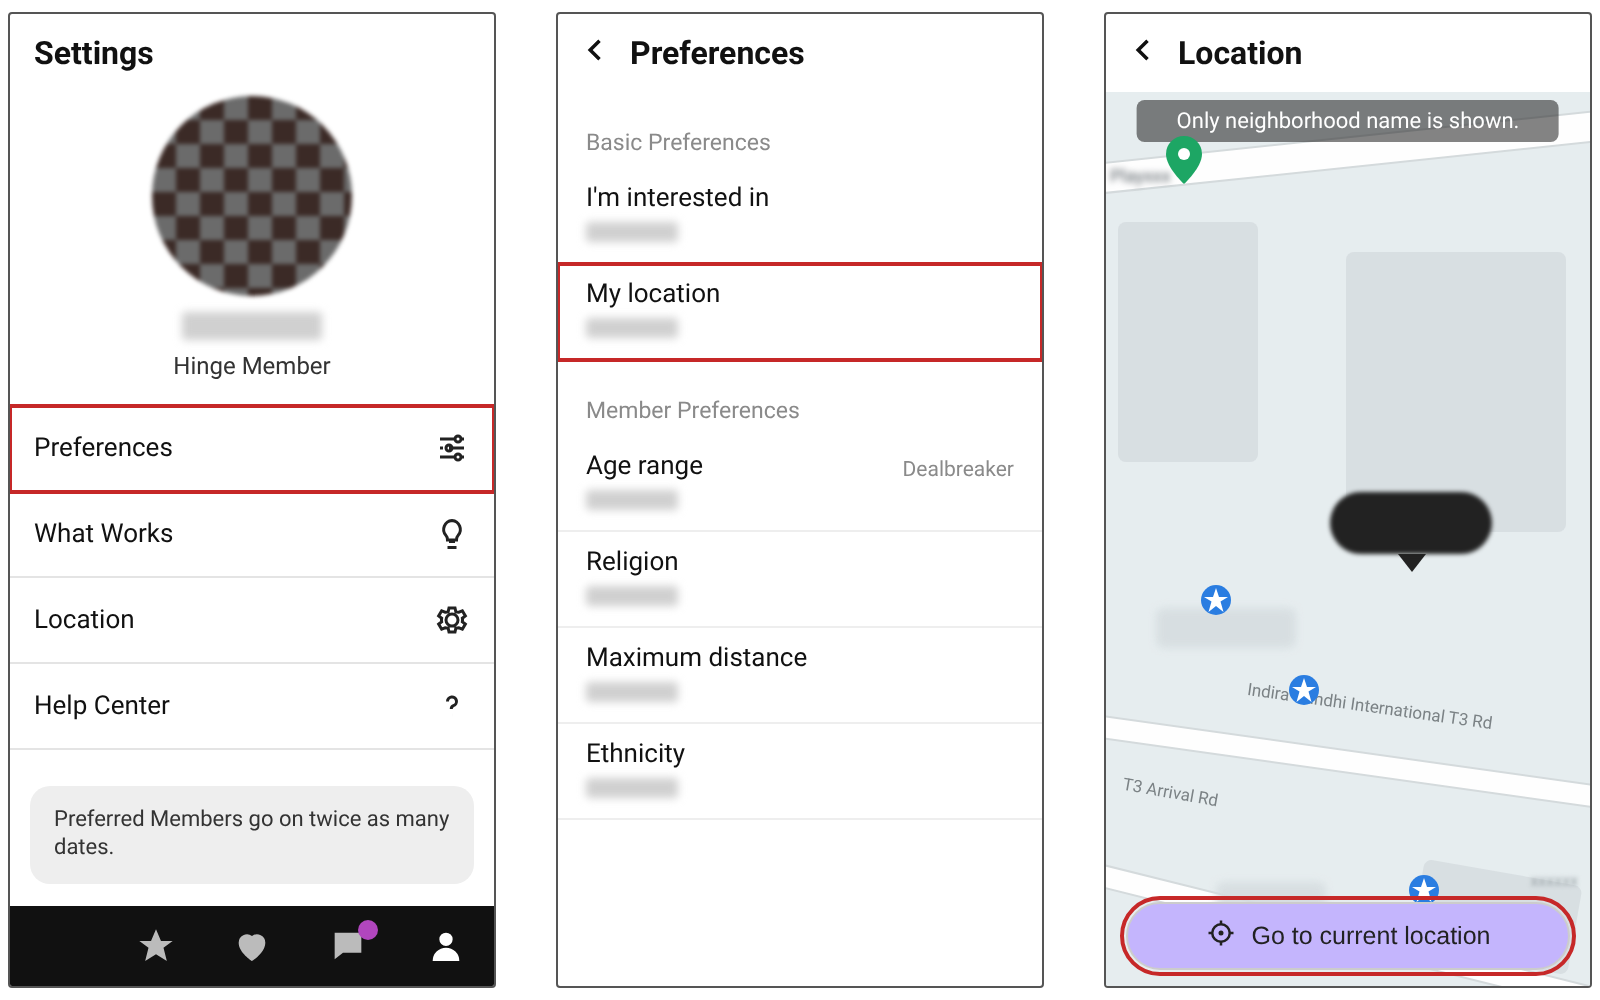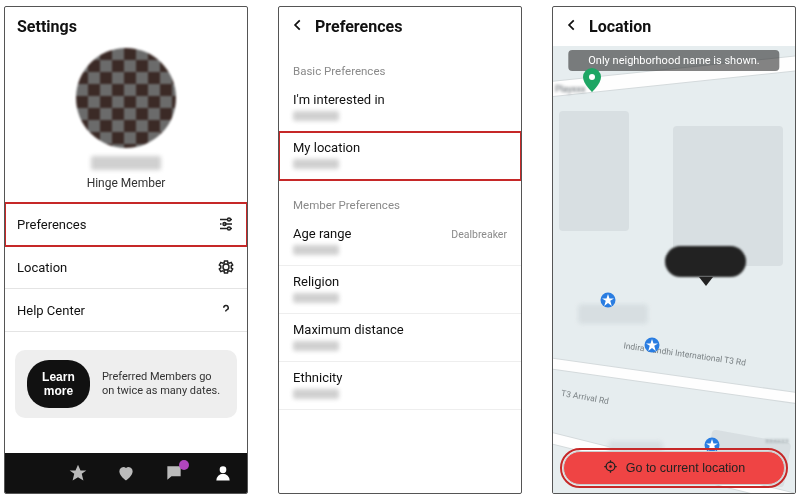--- a/index.html
+++ b/index.html
@@ -167,21 +167,21 @@
   .blk.b2 { top:80px; left:120px; width:110px; height:140px; }
   .blk.b3 { top:390px; left:155px; width:80px; height:45px; transform:rotate(10deg);}
   .blk.b4 { top:258px; left:25px; width:70px; height:20px; filter:blur(2px); }
   .blk.b5 { top:395px; left:55px; width:55px; height:18px; filter:blur(2px); }
   .poi-lbl {
     position:absolute; top:38px; left:2px; font-size:9px; color:#586066;
     filter:blur(1.5px);
   }
   .goto-btn {
     position:absolute; bottom:8px; left:10px; right:10px;
-    background:#ef4444; border:1px solid #ccc;
+    background:#c4b5fd; border:1px solid #ccc;
     border-radius:22px; height:34px;
     display:flex; align-items:center; justify-content:center; gap:8px;
     font-size:12.5px; color:#222;
     outline: 2px solid #c62828; outline-offset: 1px;
   }
   .goto-btn svg { width:15px; height:15px; }
   .attrib {
     position:absolute; bottom:48px; right:6px;
     font-size:8px; color:#99a2a6; filter:blur(1px);
   }
@@ -201,39 +201,46 @@
   <div class="menu-list">
     <div class="menu-row hl-red">
       <span>Preferences</span>
       <span class="icon">
         <svg viewBox="0 0 24 24" width="18" height="18">
             <path fill="none" stroke="#222" stroke-width="2" d="M4 6h10M20 6h-2m0 0a2 2 0 1 0-4 0 2 2 0 0 0 4 0zM4 12h2m4 0h10M8 12a2 2 0 1 0 4 0 2 2 0 0 0-4 0zM4 18h10M20 18h-2m0 0a2 2 0 1 0-4 0 2 2 0 0 0 4 0z"></path>
           </svg>
       </span>
     </div>
     <div class="menu-row">
+      <span>What Works</span>
+      <span class="icon">
+        <svg viewBox="0 0 24 24" width="18" height="18">
+            <path fill="none" stroke="#222" stroke-width="2" d="M9 21h6M10 17h4M12 3a6 6 0 0 0-4 10c1 1 1 2 1 3h6c0-1 0-2 1-3a6 6 0 0 0-4-10z"></path>
+          </svg>
+      </span>
+    </div>
+    <div class="menu-row">
       <span>Location</span>
       <span class="icon">
         <svg viewBox="0 0 24 24" width="18" height="18">
             <path fill="none" stroke="#222" stroke-width="2" d="M12 8a4 4 0 1 0 0 8 4 4 0 0 0 0-8zM19 12a7 7 0 0 1-.1 1.2l2 1.5-2 3.4-2.3-.9a7 7 0 0 1-2 .1L14 20h-4l-.6-2.7a7 7 0 0 1-2-.1l-2.3.9-2-3.4 2-1.5A7 7 0 0 1 5 12a7 7 0 0 1 .1-1.2l-2-1.5 2-3.4 2.3.9a7 7 0 0 1 2-.1L10 4h4l.6 2.7a7 7 0 0 1 2 .1l2.3-.9 2 3.4-2 1.5c.07.4.1.8.1 1.2z"></path>
           </svg>
       </span>
     </div>
     <div class="menu-row">
       <span>Help Center</span>
       <span class="icon">
         <svg viewBox="0 0 24 24" width="18" height="18">
             <path fill="none" stroke="#222" stroke-width="2" d="M9 9a3 3 0 1 1 4 2.8c-.9.4-1.5 1.2-1.5 2.2M12 18h.01"></path>
           </svg>
       </span>
     </div>
   </div>
 
   <div class="promo">
-    <button class="learn-btn">Learn more</button>
     <div class="promo-txt">Preferred Members go on twice as many dates.</div>
   </div>
 
   <div class="bottom-nav">
     <div class="nav-ico">
       <svg viewBox="0 0 24 24" width="20" height="20">
           <path d="M6 3v18M18 3v18M6 12h12"></path>
         </svg>
     </div>
     <div class="nav-ico">

